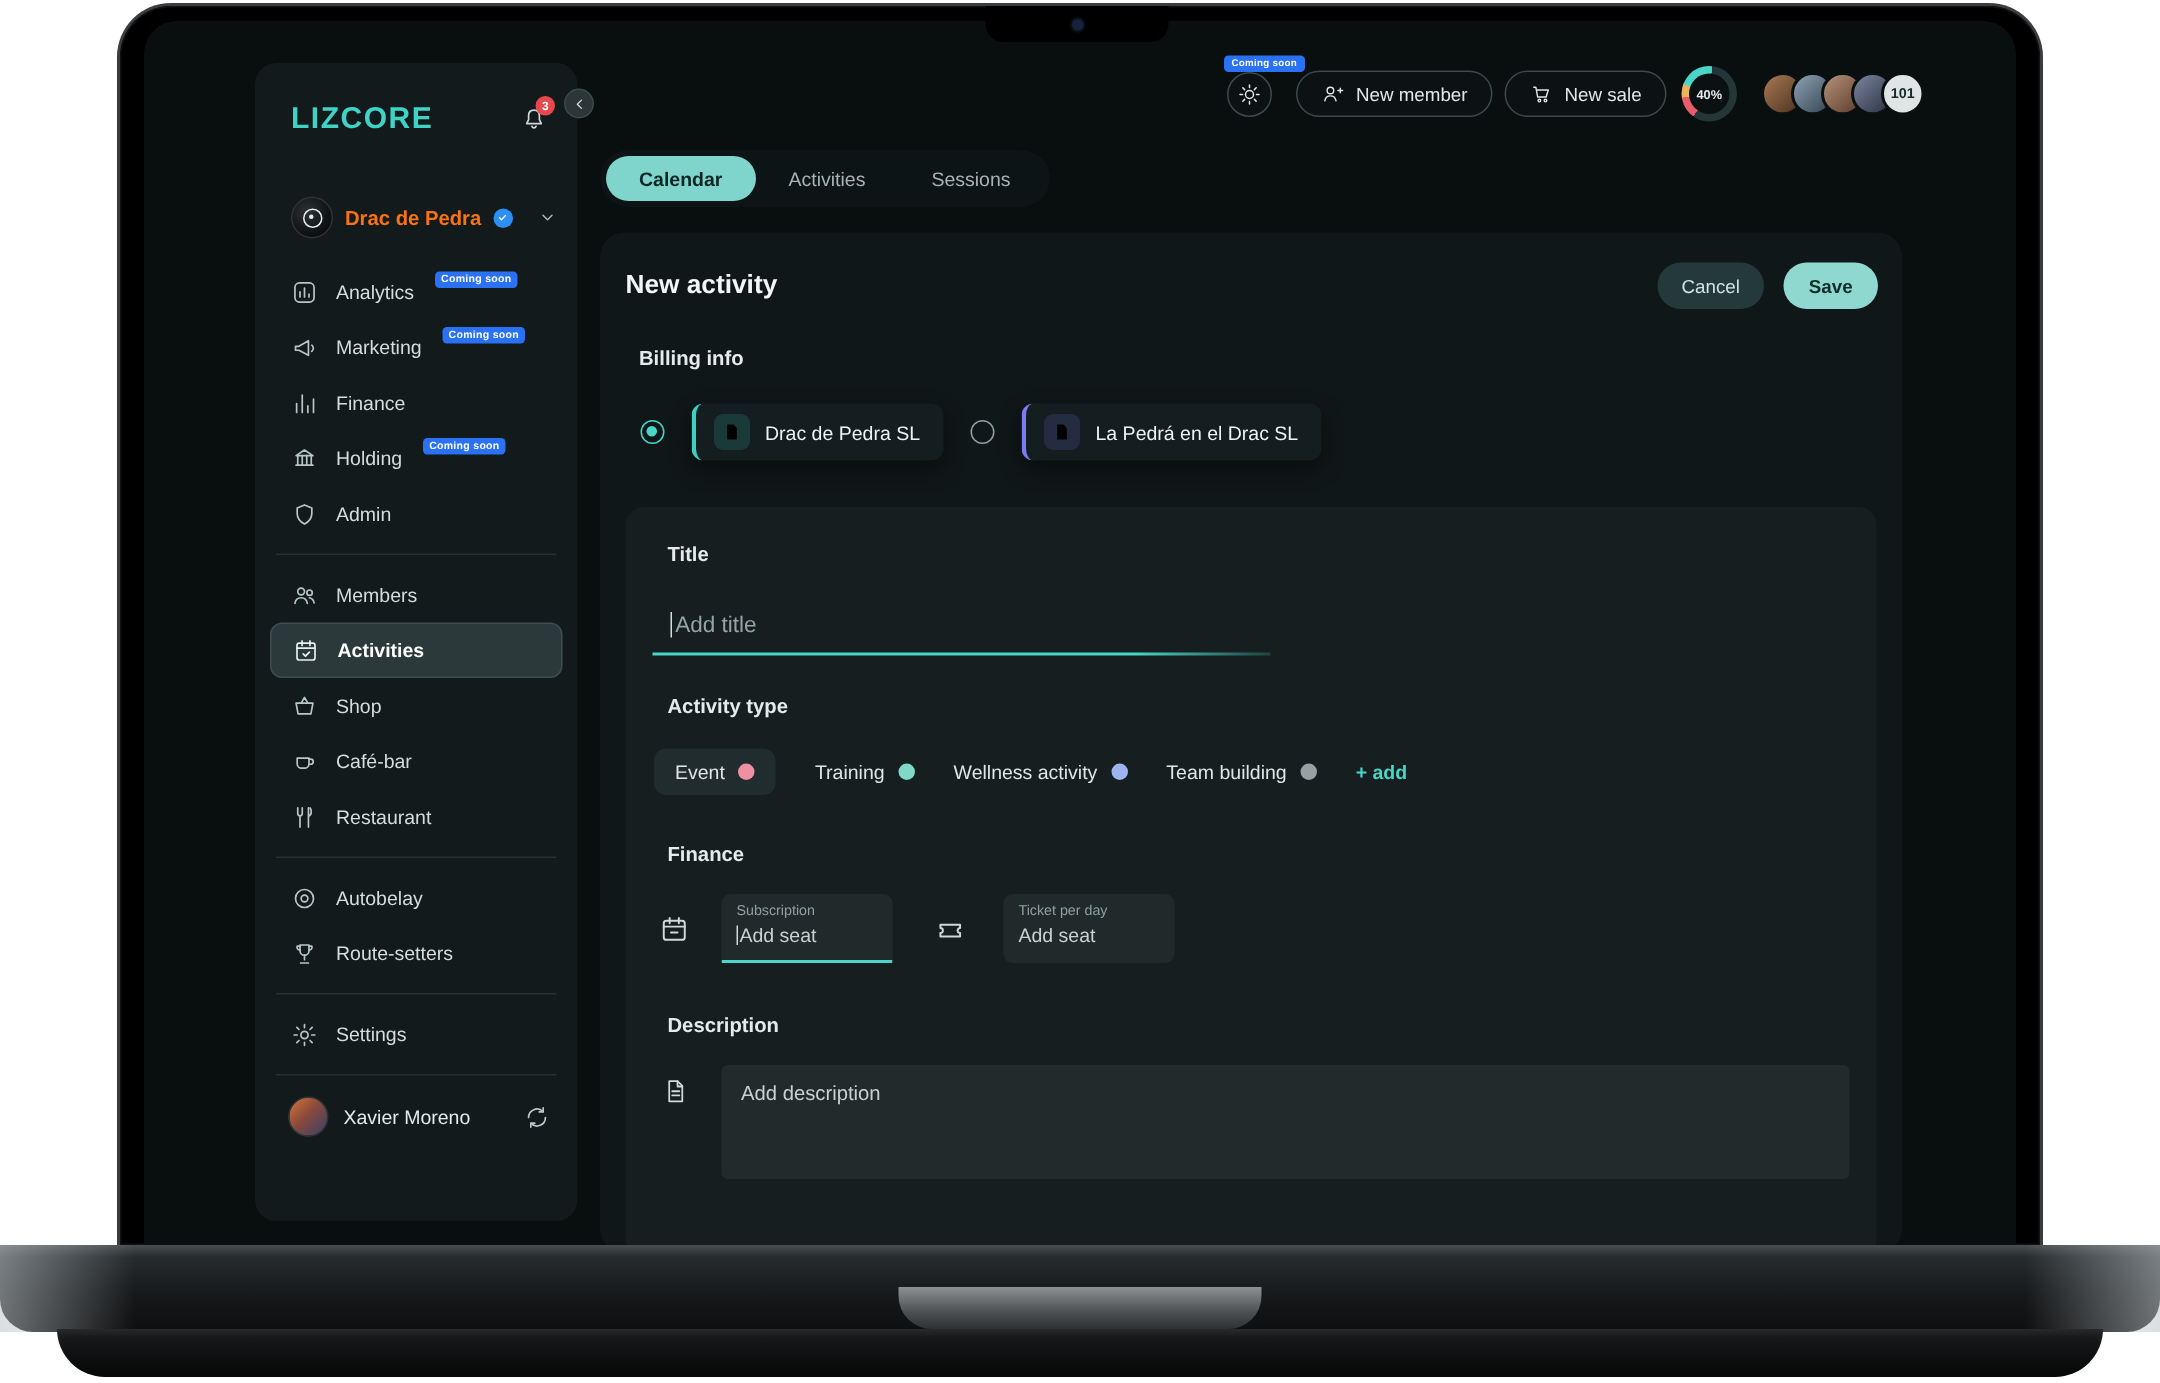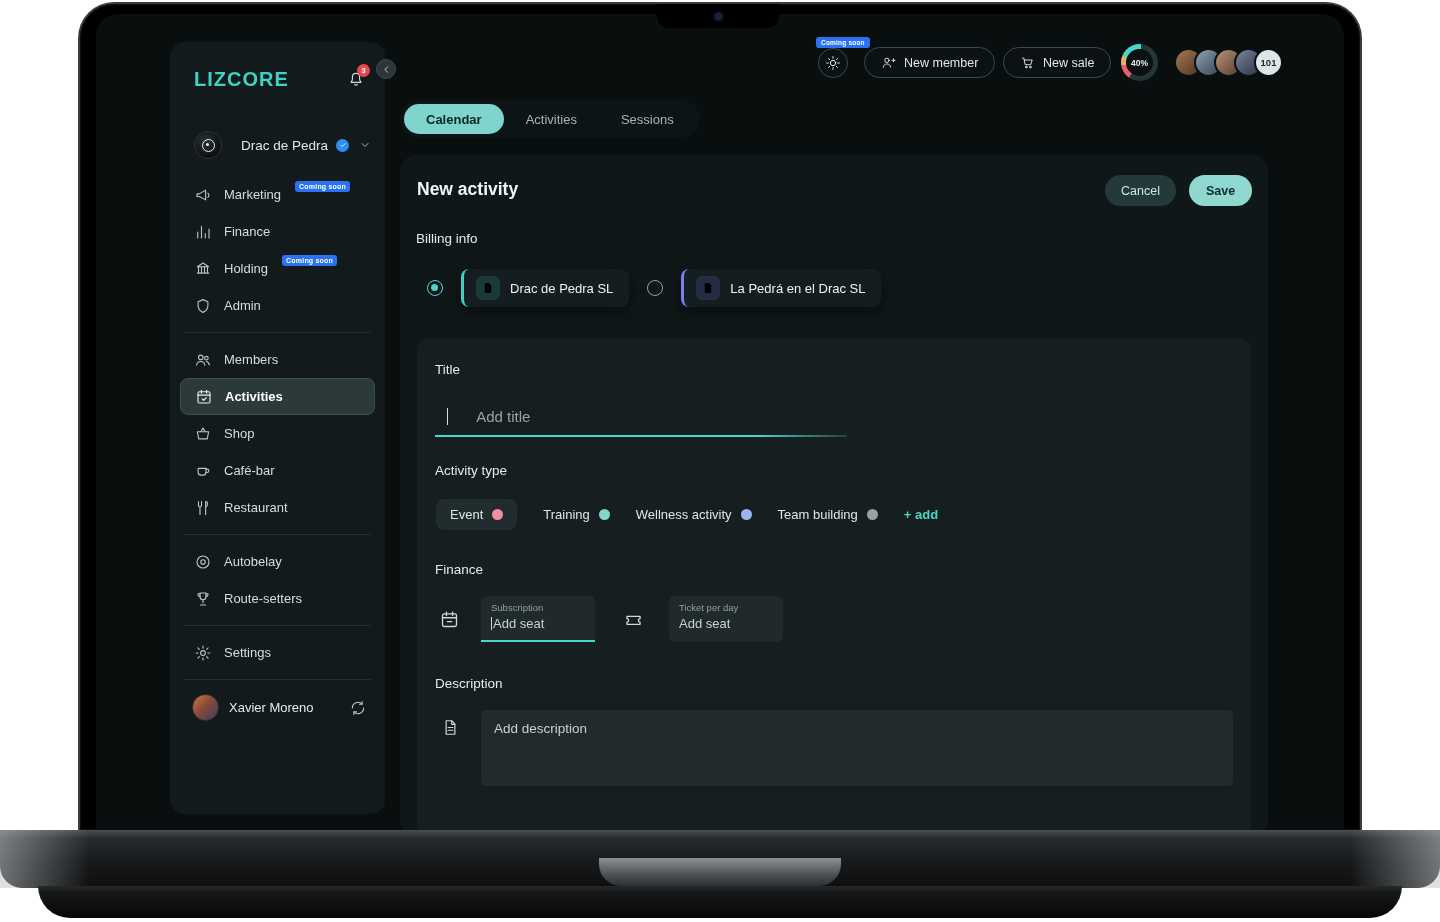--- a/index.html
+++ b/index.html
@@ -41,21 +41,21 @@
     width:13px; height:13px; border-radius:50%; display:flex; align-items:center; justify-content:center; }
   .collapse-btn { position:absolute; left:296px; top:55px; width:20px; height:20px; border-radius:50%;
     background:#2c3638; border:1px solid #3d4a4c; color:#cfd9d9; display:flex; align-items:center; justify-content:center; z-index:6; cursor:pointer; }
   .collapse-btn svg { width:11px; height:11px; fill:none; stroke:currentColor; stroke-width:2; stroke-linecap:round; stroke-linejoin:round; }
 
   .profile { display:flex; align-items:center; margin:39px 14px 0 24px; height:28px; gap:8px; }
   .avatar-drac { width:28px; height:28px; border-radius:50%; background:radial-gradient(circle at 38% 35%, #2c3234, #0a0c0d 75%);
     border:1px solid #2c3436; display:flex; align-items:center; justify-content:center; flex:0 0 auto; }
   .avatar-drac span { width:13px; height:13px; border:1.4px solid #e8eeee; border-radius:50%; display:block; position:relative; }
   .avatar-drac span::after { content:""; position:absolute; left:3.5px; top:3.5px; width:3px; height:3px; background:#e8eeee; border-radius:50%; }
-  .profile-name { font-size:13.5px; font-weight:400; color:#e5e5e5; white-space:nowrap;margin-left:11px; }
+  .profile-name { font-size:13.5px; font-weight:700; color:#f97316; white-space:nowrap; }
   .verified { width:13px; height:13px; border-radius:50%; background:#2b8ff5; display:inline-flex; align-items:center; justify-content:center; }
   .verified svg { width:8px; height:8px; fill:none; stroke:#fff; stroke-width:2.6; stroke-linecap:round; stroke-linejoin:round; }
   .profile-chevron { margin-left:auto; color:#a8b5b6; }
   .profile-chevron svg { width:12px; height:12px; fill:none; stroke:currentColor; stroke-width:2; stroke-linecap:round; stroke-linejoin:round; }
 
   .nav { margin-top:17px; }
   .nav-item { display:flex; align-items:center; gap:12px; height:37px; margin:0 10px; padding:0 14px;
     border-radius:8px; cursor:pointer; position:relative; color:#b9c6c7; }
   .nav-label { font-size:13px; color:#d5dddd; }
   .nav-item.active { background:#2b393b; border:1px solid #3e4e50; color:#e9f0f0; }
@@ -112,39 +112,39 @@
 
   
   .panel { position:absolute; left:320px; top:151px; width:868px; height:680px; background:#10171 8;
     background:#101718; border-radius:16px; z-index:3; overflow:hidden; }
   .panel-head { position:absolute; left:17px; top:24px; font-size:17.5px; font-weight:700; color:#f2f6f6; }
   .btn-cancel { position:absolute; left:705px; top:20px; width:71px; height:31px; border-radius:16px;
     background:#24393b; color:#cfe5e2; border:none; font-size:12.5px; font-family:inherit; cursor:pointer; }
   .btn-save { position:absolute; left:789px; top:20px; width:63px; height:31px; border-radius:16px;
     background:#8fd8d0; color:#0f2e2b; border:none; font-size:12.5px; font-weight:700; font-family:inherit; cursor:pointer; }
 
-  .section-label { font-size:13.5px; font-weight:400; color:#e4ebeb; }
+  .section-label { font-size:13.5px; font-weight:700; color:#e4ebeb;margin-left:10px; }
   .billing-label { position:absolute; left:16px; top:76px; }
 
   .billing-row { position:absolute; left:27px; top:114px; height:38px; display:flex; align-items:center; gap:18px; }
   .radio { width:16px; height:16px; border-radius:50%; border:1.6px solid #8fa0a1; position:relative; cursor:pointer; flex:0 0 auto; }
   .radio.checked { border-color:#49d6c8; }
   .radio.checked::after { content:""; position:absolute; left:3px; top:3px; width:7px; height:7px; border-radius:50%; background:#49d6c8; }
   .bill-chip { height:38px; display:flex; align-items:center; gap:10px; padding:0 16px 0 12px; background:#141d1f;
     border-radius:8px; border-left:3px solid var(--ac, #3fd0c2); box-shadow:0 6px 14px rgba(0,0,0,.45); cursor:pointer; }
   .bill-ic { width:24px; height:24px; border-radius:6px; color:var(--ac, #3fd0c2);
     background:rgba(255,255,255,.07); background:color-mix(in srgb, var(--ac, #3fd0c2) 16%, transparent);
     display:flex; align-items:center; justify-content:center; }
   .bill-ic svg { width:14px; height:14px; }
   .bill-label { font-size:13px; color:#eef3f3; white-space:nowrap; }
 
   .card { position:absolute; left:17px; top:183px; width:834px; height:500px; background:#161e1f; border-radius:12px; }
   .card .lbl-title { position:absolute; left:18px; top:24px; }
   .fake-input { position:absolute; left:18px; top:60px; width:412px; height:36px; display:flex; align-items:center;
-    padding-left:12px; cursor:text;gap:26px; }
+    padding-left:12px; cursor:text; }
   .fake-input .caret { width:1.2px; height:17px; background:#d5dede; margin-right:2px; }
   .fake-input .ph { font-size:15px; color:#95a4a5; }
   .input-underline { position:absolute; left:18px; top:97px; width:412px; height:2px;
     background:linear-gradient(90deg,#49d6c8 0%,#49d6c8 78%, rgba(73,214,200,.2) 100%); }
 
   .lbl-acttype { position:absolute; left:18px; top:125px; }
   .chips-row { position:absolute; left:19px; top:158px; height:36px; display:flex; align-items:center; gap:26px; }
   .chip { display:flex; align-items:center; gap:9px; font-size:13px; color:#dfe6e6; cursor:pointer; }
   .chip.selected { background:#212c2e; border-radius:8px; padding:8px 14px; }
   .dot { width:11px; height:11px; border-radius:50%; }
@@ -205,20 +205,30 @@
             </svg>
           </span>
         <span class="profile-chevron ic">
             <svg viewBox="0 0 24 24">
               <path d="M6 9l6 6 6-6"></path>
             </svg>
           </span>
       </div>
 
       <nav class="nav">
+        <div class="nav-item">
+          <span class="ic">
+              <svg viewBox="0 0 24 24">
+                <rect x="3.5" y="3.5" width="17" height="17" rx="4"></rect>
+                <path d="M8 16v-4.5M12 16V8M16 16v-2.5"></path>
+              </svg>
+            </span>
+          <span class="nav-label">Analytics</span>
+          <span class="cs-badge">Coming soon</span>
+        </div>
         <div class="nav-item">
           <span class="ic">
               <svg viewBox="0 0 24 24">
                 <path d="M4 10.5v3.5h3l8.5 4.5v-13L7 10.5H4z"></path>
                 <path d="M18.5 9.5a3.5 3.5 0 0 1 0 5.5"></path>
               </svg>
             </span>
           <span class="nav-label">Marketing</span>
           <span class="cs-badge">Coming soon</span>
         </div>

